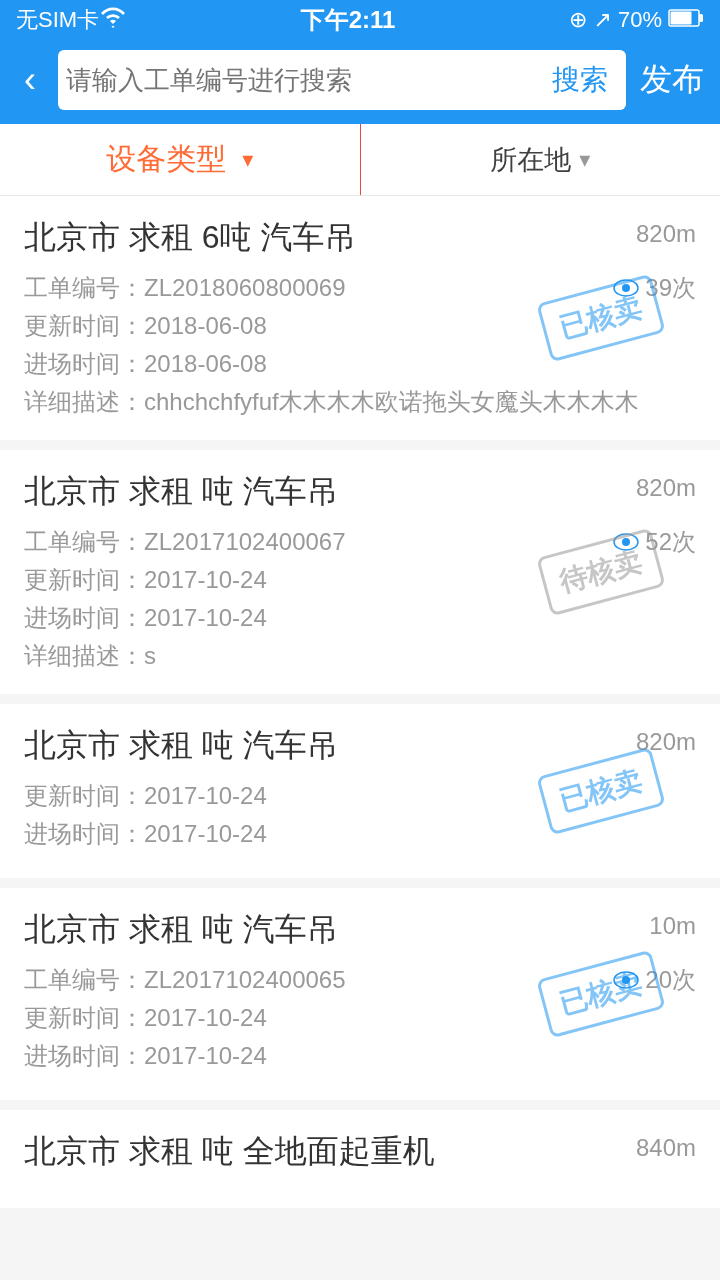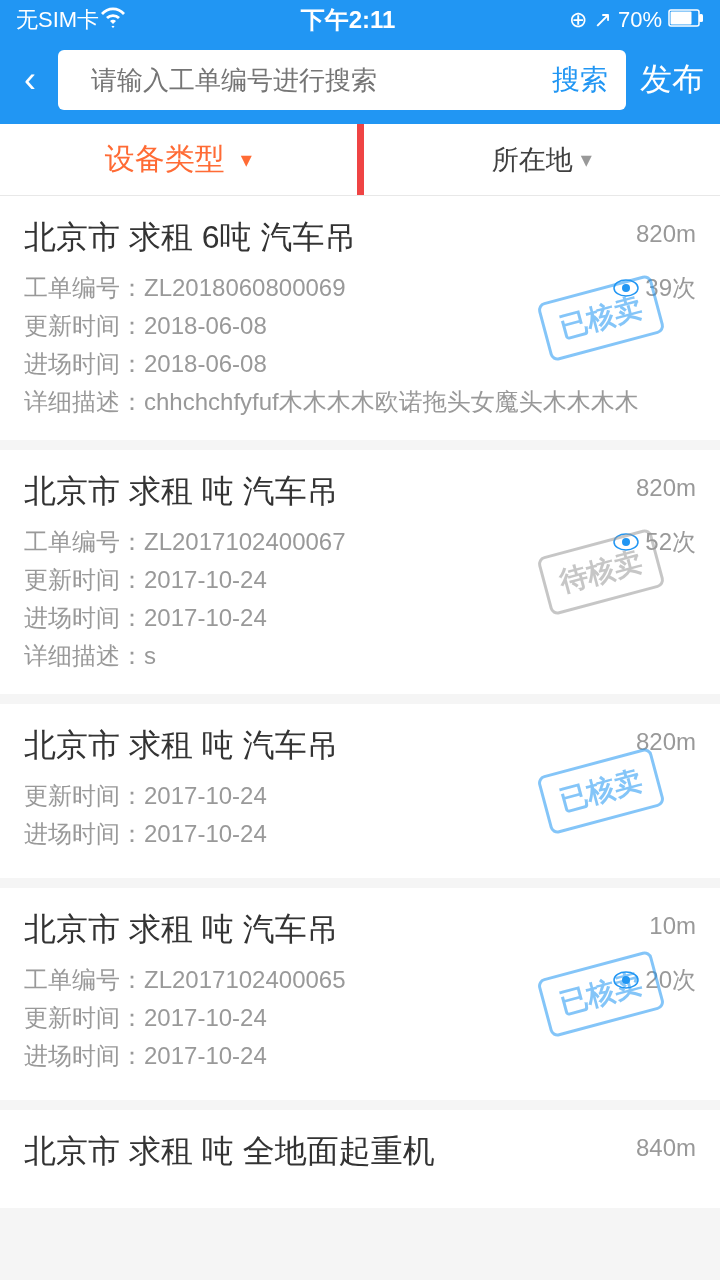--- a/index.html
+++ b/index.html
@@ -50,21 +50,21 @@
       display: flex;
       align-items: center;
       overflow: hidden;
       height: 60px;
     }
     .search-input {
       flex: 1;
       border: none;
       outline: none;
       font-size: 26px;
-      padding: 0 33px;
+      padding: 0 8px;
       color: #999;
       background: transparent;
     }
     .search-btn {
       background: none;
       border: none;
       color: #2196F3;
       font-size: 28px;
       padding: 0 18px;
       cursor: pointer;
@@ -89,21 +89,21 @@
     .filter-item {
       flex: 1;
       display: flex;
       align-items: center;
       justify-content: center;
       gap: 8px;
       cursor: pointer;
       height: 100%;
     }
     .filter-item:first-child {
-      border-right: 7px solid #ef4444;
+      border-right: 1px solid #ef4444;
       gap: 16px;
     }
     .filter-label-active {
       color: #FF6B35;
       font-size: 30px;
       font-weight: 500;
     }
     .filter-label {
       color: #404040;
       font-size: 27px;

